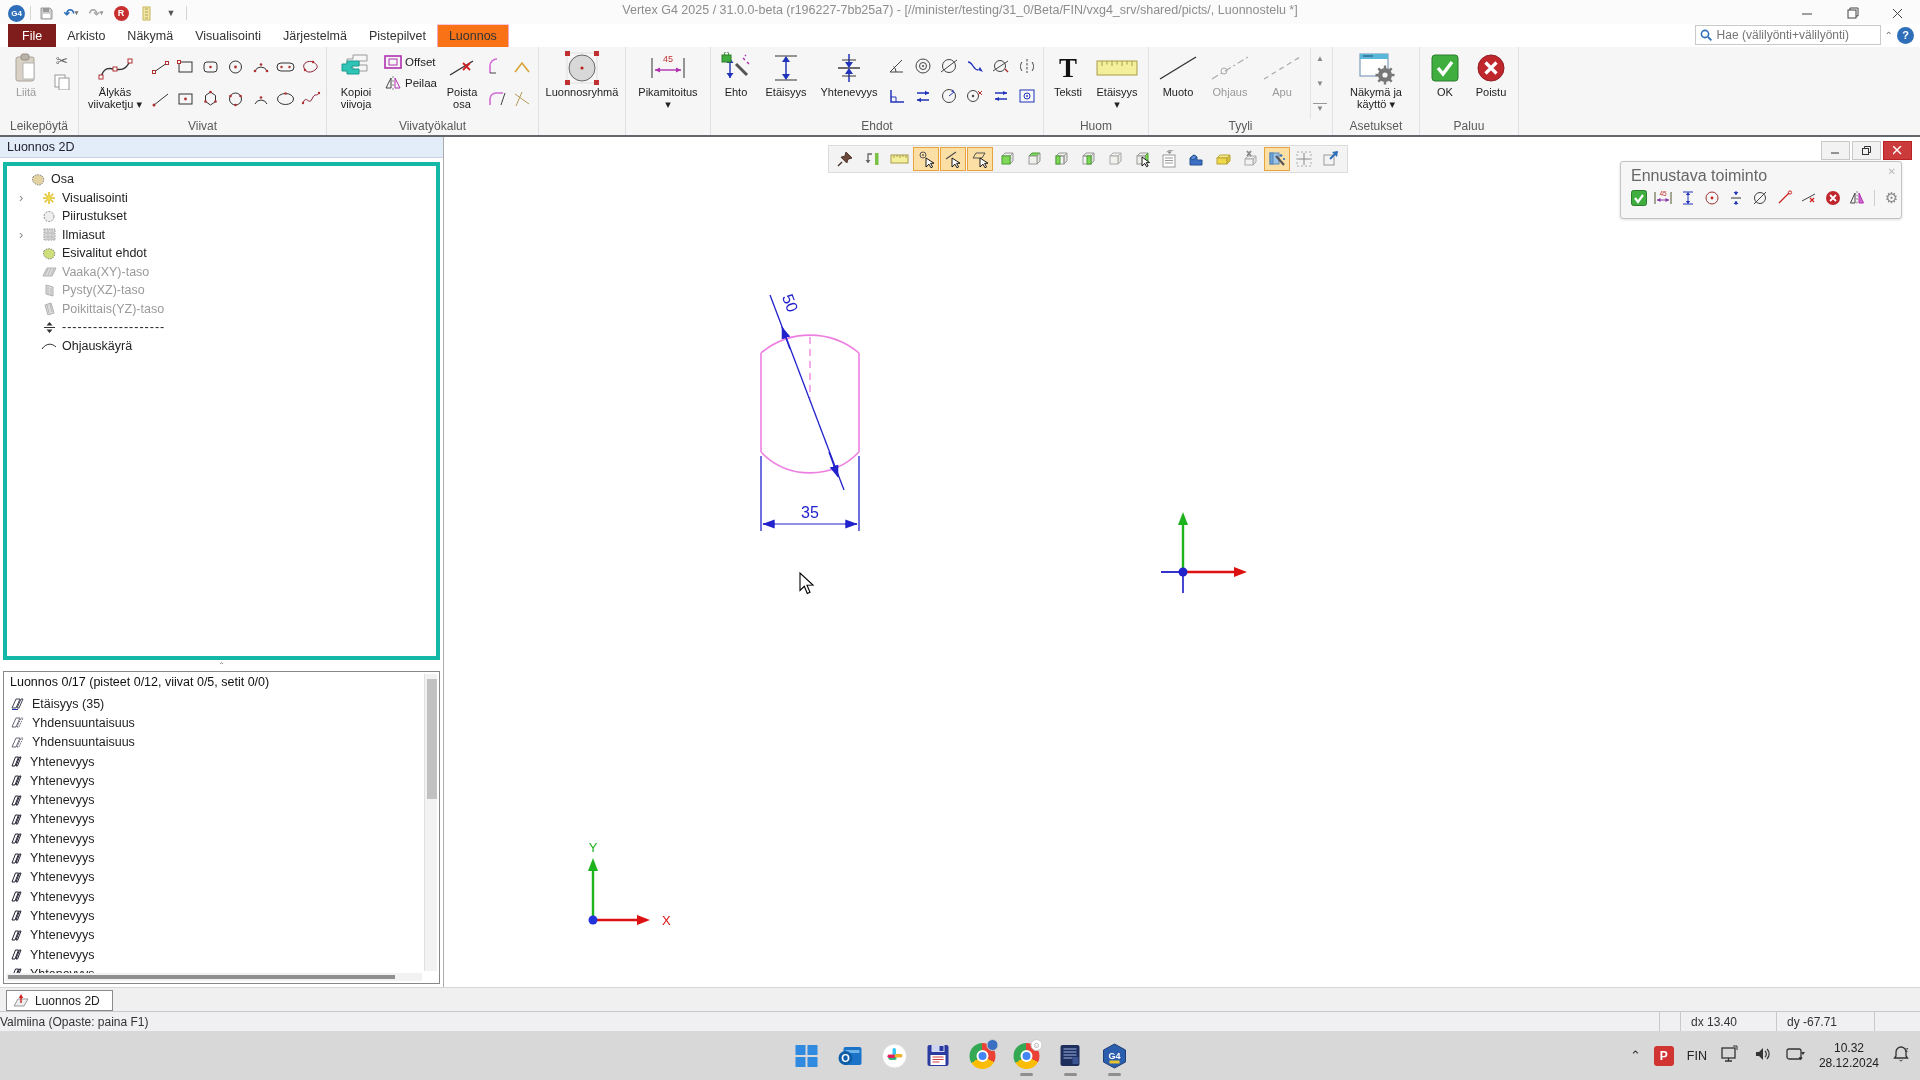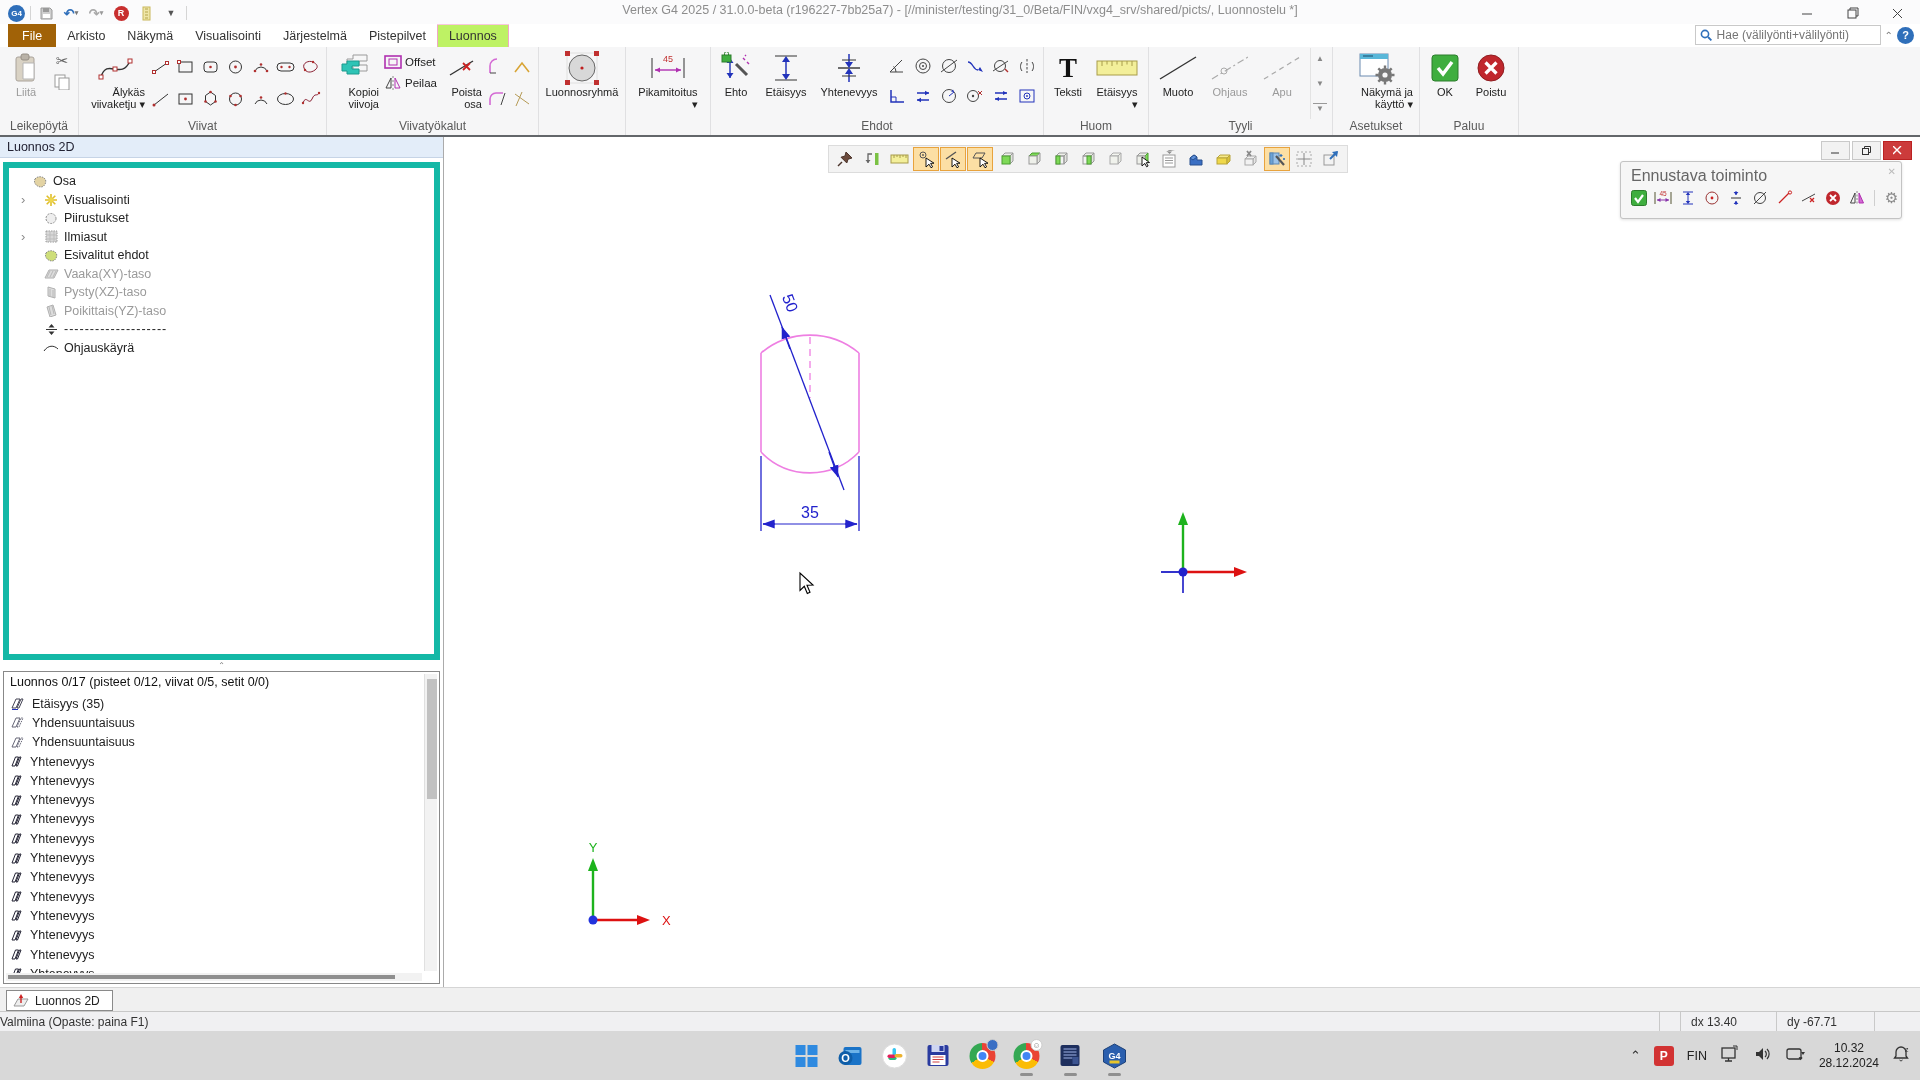--- a/index.html
+++ b/index.html
@@ -13,49 +13,49 @@
   .qsep{width:1px;height:14px;background:#d5d5d5}
   .g4logo{width:17px;height:17px;border-radius:50%;background:#2f6fba;color:#fff;font-size:8px;font-weight:bold;display:flex;align-items:center;justify-content:center}
   #wintitle{position:absolute;top:3px;left:50%;transform:translateX(-50%);color:#8d8d8d;font-size:12.5px;white-space:nowrap}
   .winbtns{position:absolute;right:0;top:0;display:flex}
   .winbtn{width:45px;height:26px;display:flex;align-items:center;justify-content:center;color:#444;font-size:12px}
 
   
   #menubar{position:absolute;top:24px;left:0;width:1920px;height:23px;background:#fff;z-index:25}
   .tabs{display:flex;padding-left:8px;height:100%}
   .mtab{padding:0 11px;display:flex;align-items:center;position:relative;color:#333;font-size:12.5px}
-  .mtab.file{background:#a16207;color:#fff;padding:0 14px}
-  .mtab.active{background:#bef264;border:1px solid #f0a8c6;border-bottom:none}
+  .mtab.file{background:#7f1d1d;color:#fff;padding:0 14px}
+  .mtab.active{background:#f97316;border:1px solid #f0a8c6;border-bottom:none}
   .mtab.active::before{content:"";position:absolute;left:-1px;right:-1px;bottom:100%;height:23px;background:#f8c8dc}
   #searchwrap{position:absolute;right:6px;top:1px;display:flex;align-items:center;gap:4px}
   #searchbox{width:186px;height:20px;border:1px solid #c9c9c9;background:#fff;display:flex;align-items:center;padding:0 4px;gap:5px}
   #searchbox input{border:none;outline:none;width:150px;font-size:12px;font-family:"Liberation Sans",sans-serif;color:#444}
   .helpbtn{width:17px;height:17px;border-radius:50%;background:#2f6fba;color:#fff;font-size:11px;font-weight:bold;display:flex;align-items:center;justify-content:center}
 
   
   #ribbon{position:absolute;top:47px;left:0;width:1920px;height:90px;background:#f6f6f7;border-bottom:2px solid #63666a;display:flex;z-index:20}
   .rgroup{display:flex;flex-direction:column;border-right:1px solid #e0e0e2;padding:1px 3px 0}
   .rcontent{flex:1;display:flex;align-items:stretch}
   .glabel{height:16px;text-align:center;color:#5a5a5a;font-size:12px;line-height:15px;white-space:nowrap}
   .rbig{display:flex;flex-direction:column;align-items:center;padding:3px 3px 0;gap:1px}
   .rbig .ric{height:34px;display:flex;align-items:center;justify-content:center}
-  .cap{font-size:11px;line-height:12px;text-align:right;color:#222;white-space:pre-line}
+  .cap{font-size:11px;line-height:12px;text-align:center;color:#222;white-space:pre-line}
   .dis{color:#9a9a9a!important}
   .rcol{display:flex;flex-direction:column;justify-content:flex-start;padding-top:4px;gap:4px}
   .rrow{display:flex;align-items:center;gap:3px;font-size:11.5px;padding:1px 2px}
   .sgrid{display:grid;grid-template-rows:32px 32px;grid-auto-flow:column;align-items:center;justify-items:center;padding-top:3px}
   .sbtn{width:25px;height:30px;display:flex;align-items:center;justify-content:center}
   .sbtn.n{width:26px}
   .scrollcol{display:flex;flex-direction:column;justify-content:space-between;border-left:1px solid #e3e3e3;margin-left:2px;padding:6px 2px}
   .scrollcol span{font-size:8px;color:#888;text-align:center;width:14px}
 
   
   #sidepanel{position:absolute;top:137px;left:0;width:444px;height:850px;background:#fff;border-right:1px solid #ababab}
   #panelheader{height:21px;background:#e3edf9;border-bottom:1px solid #c6d4e6;display:flex;align-items:center;padding-left:7px;font-size:12.5px;color:#223}
-  #treebox{position:absolute;top:25px;left:3px;right:3px;height:498px;border:6px solid #14b8a6;background:#fff;overflow:hidden;padding-top:4px}
+  #treebox{position:absolute;top:25px;left:3px;right:3px;height:498px;border:4px solid #14b8a6;background:#fff;overflow:hidden;padding-top:4px}
   .trow{height:18.5px;display:flex;align-items:center;position:relative;font-size:12.5px}
   .trow .chev{position:absolute;left:12px;color:#8a8a8a;font-size:13px}
   .trow .ticon{display:flex;width:16px;justify-content:center;margin-right:5px}
   .ind0{padding-left:23px}.ind1{padding-left:34px}
   #splitter{position:absolute;top:526px;left:0;right:0;height:8px;text-align:center;color:#777;font-size:8px;line-height:6px}
   #listbox{position:absolute;top:534px;left:3px;right:3px;bottom:3px;border:1px solid #888;background:#fff;padding:3px 0 0 6px}
   .lhead{font-size:12.5px;color:#111;height:19px}
   .lrow{height:19.3px;display:flex;align-items:center;gap:7px;font-size:12.5px}
   #vsb{position:absolute;top:2px;right:2px;bottom:12px;width:13px;background:#f2f2f2;border-left:1px solid #e0e0e0}
   #vsb .thumb{position:absolute;top:5px;left:1.5px;width:10px;height:120px;background:#c1c1c1}

